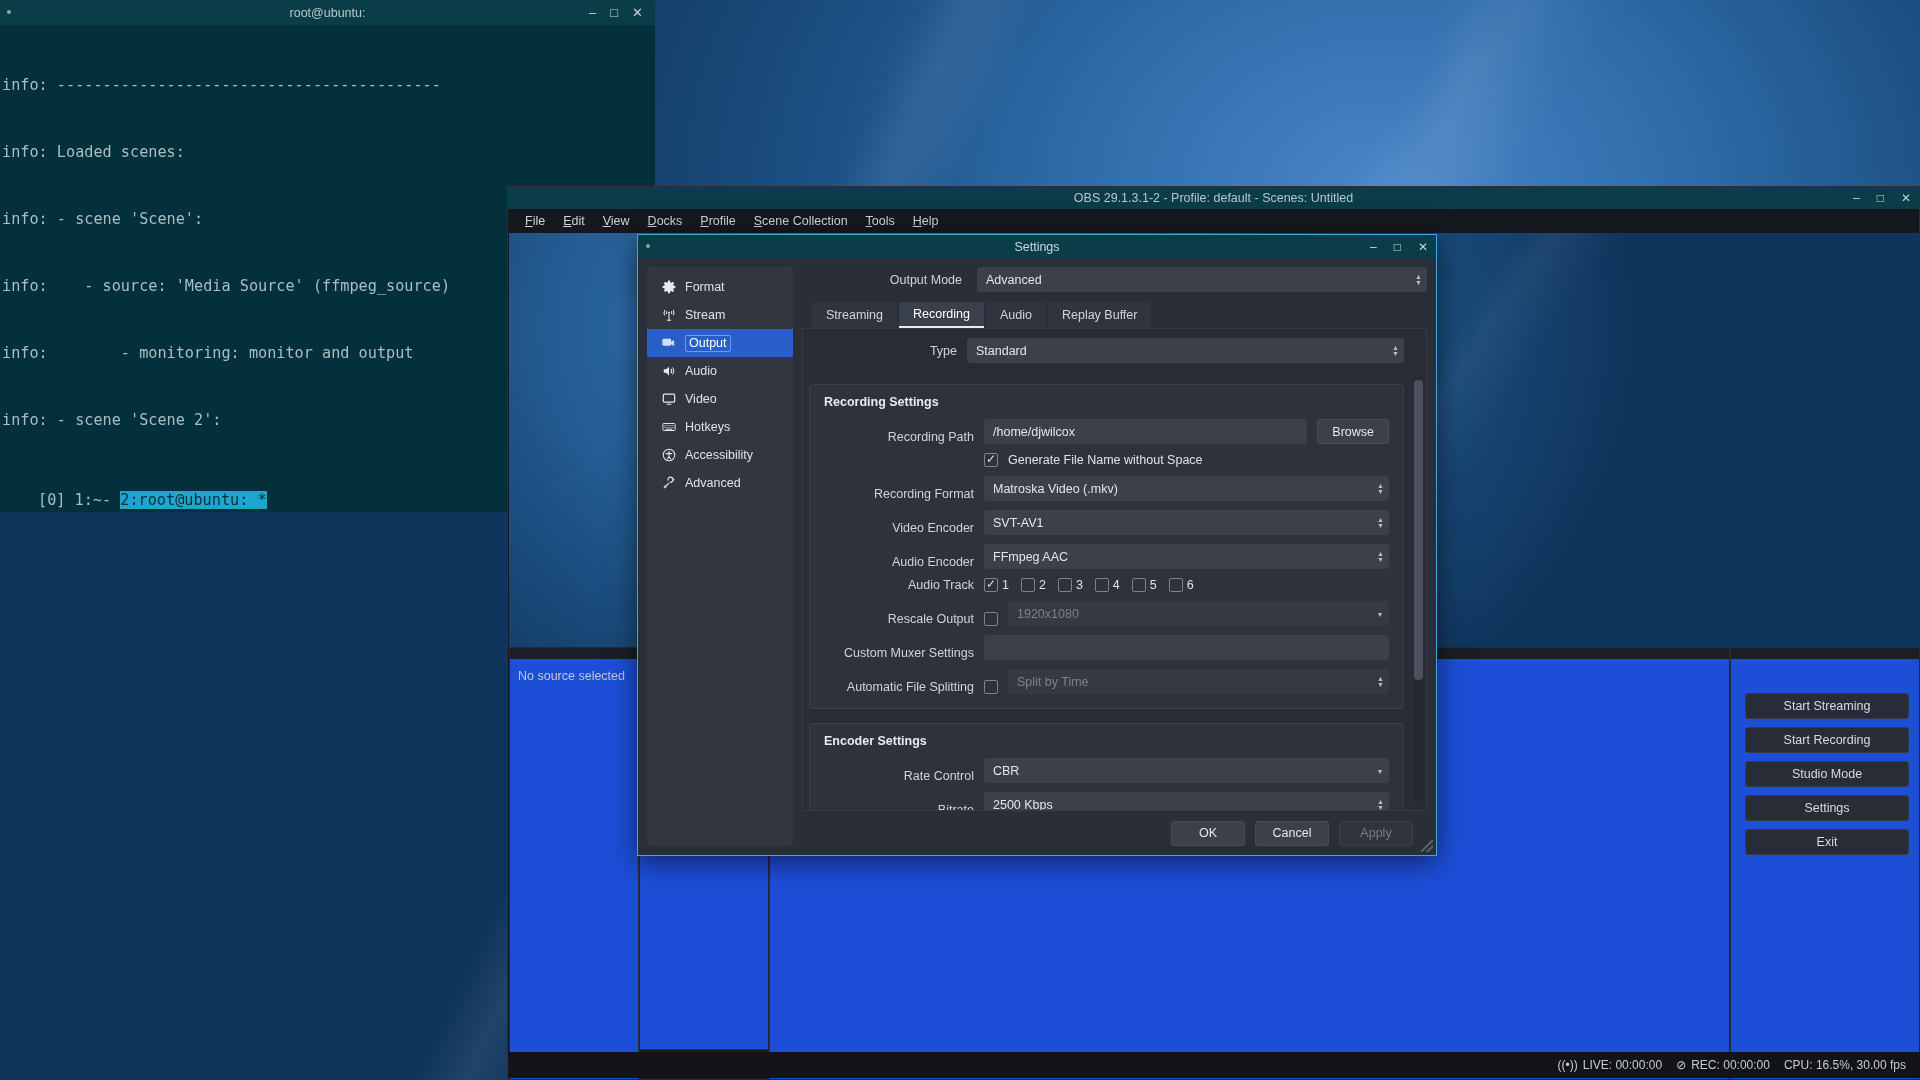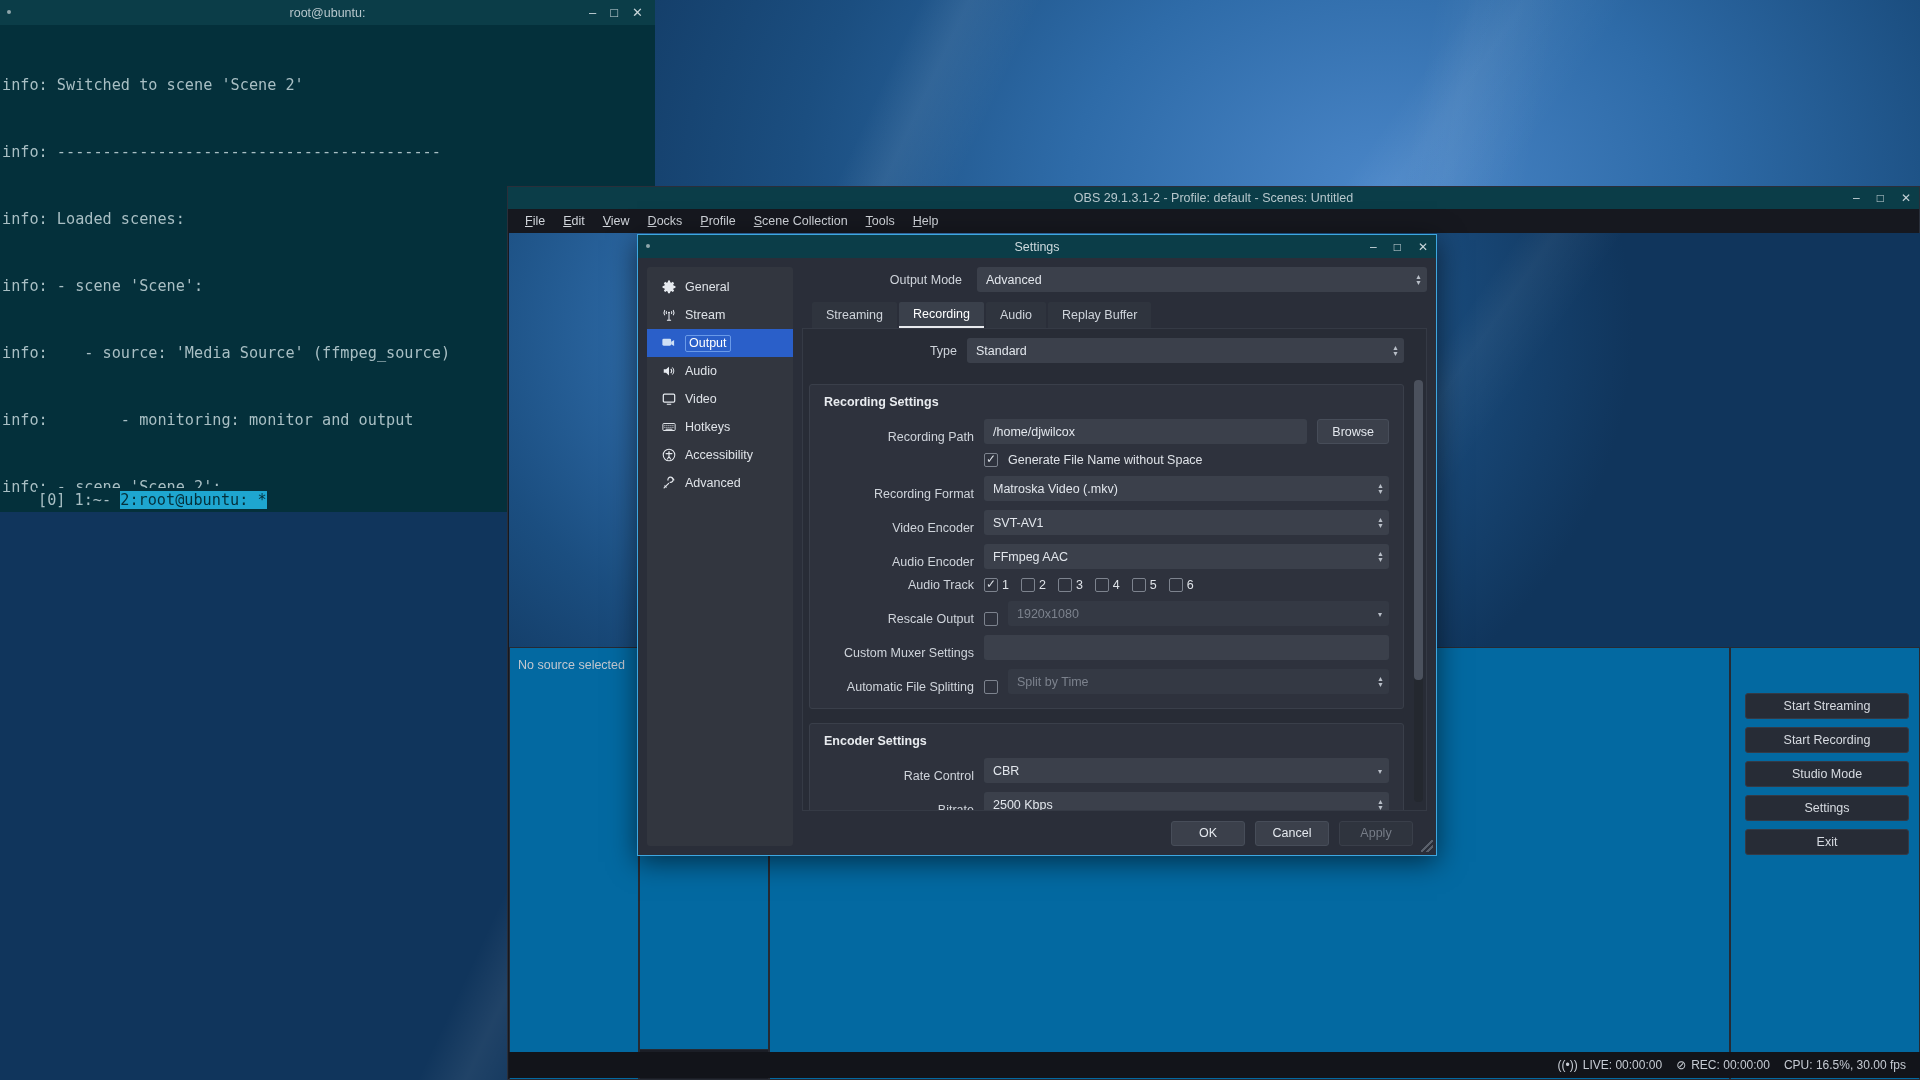--- a/index.html
+++ b/index.html
@@ -105,21 +105,21 @@
   
   .obs-docks {
     position: absolute; left: 1px; top: 460px; width: 1411px; height: 433px;
     display: flex; background: #16181f;
   }
   .dock { background: #1b1e26; border: 1px solid #262a33; display: flex; flex-direction: column; }
   .dock-title {
     height: 26px; background: #22262f; color: #d5d9df; font-size: 12.5px; font-weight: bold;
     display: flex; align-items: center; padding-left: 8px;
   }
-  .dock-body { flex: 1; background: #0369a1; overflow: hidden; }
+  .dock-body { flex: 1; background: #1d4ed8; overflow: hidden; margin-top: 11px; }
   .scene-item { height: 25px; display: flex; align-items: center; padding-left: 8px;
     color: #cfd3da; font-size: 12.5px; }
   .scene-item.sel { background: #1f4a9c; color: #ffffff; }
   .dock-toolbar {
     height: 30px; background: #1b1e26; display: flex; align-items: center;
     gap: 10px; padding-left: 10px; border-top: 1px solid #262a33;
   }
   .tb-icon { width: 20px; height: 20px; display: flex; align-items: center; justify-content: center;
     color: #c5cad2; font-size: 15px; }
   .no-source {
@@ -292,21 +292,20 @@
     <div class="term-titlebar">
       <div class="tb-dot"></div>
       <div class="term-title">root@ubuntu:</div>
       <div class="term-btns">
         <span>–</span>
         <span>□</span>
         <span>✕</span>
       </div>
     </div>
     <div class="term-body">
-      <div class="line">info: Switched to scene 'Scene 2'</div>
       <div class="line">info: ------------------------------------------</div>
       <div class="line">info: Loaded scenes:</div>
       <div class="line">info: - scene 'Scene':</div>
       <div class="line">info:    - source: 'Media Source' (ffmpeg_source)</div>
       <div class="line">info:        - monitoring: monitor and output</div>
       <div class="line">info: - scene 'Scene 2':</div>
       
       
       
       
@@ -415,21 +414,21 @@
 
       <div class="dlg-sidebar">
 
         <div class="side-item">
           <span class="side-icon">
             <svg width="14" height="14" viewBox="0 0 16 16" fill="#e6eaef">
                 <path d="M8 5.2A2.8 2.8 0 1 0 8 10.8 2.8 2.8 0 0 0 8 5.2zm0 1.6a1.2 1.2 0 1 1 0 2.4 1.2 1.2 0 0 1 0-2.4z"></path>
                 <path d="M6.9 0.6h2.2l.3 1.9 1.3.6 1.6-1.1 1.6 1.6-1.1 1.6.6 1.3 1.9.3v2.2l-1.9.3-.6 1.3 1.1 1.6-1.6 1.6-1.6-1.1-1.3.6-.3 1.9H6.9l-.3-1.9-1.3-.6-1.6 1.1-1.6-1.6 1.1-1.6-.6-1.3-1.9-.3V6.9l1.9-.3.6-1.3L2.1 3.7l1.6-1.6 1.6 1.1 1.3-.6z"></path>
               </svg>
           </span>
-          <span class="side-label">General</span>
+          <span class="side-label">Format</span>
         </div>
 
         <div class="side-item">
           <span class="side-icon">
             <svg width="14" height="14" viewBox="0 0 16 16" fill="none" stroke="#e6eaef" stroke-width="1.2">
                 <path d="M3.2 2.2a6 6 0 0 0 0 6"></path>
                 <path d="M12.8 2.2a6 6 0 0 1 0 6"></path>
                 <path d="M5.2 3.8a3.2 3.2 0 0 0 0 3"></path>
                 <path d="M10.8 3.8a3.2 3.2 0 0 1 0 3"></path>
                 <circle cx="8" cy="5.4" r="1.2" fill="#e6eaef" stroke="none"></circle>

